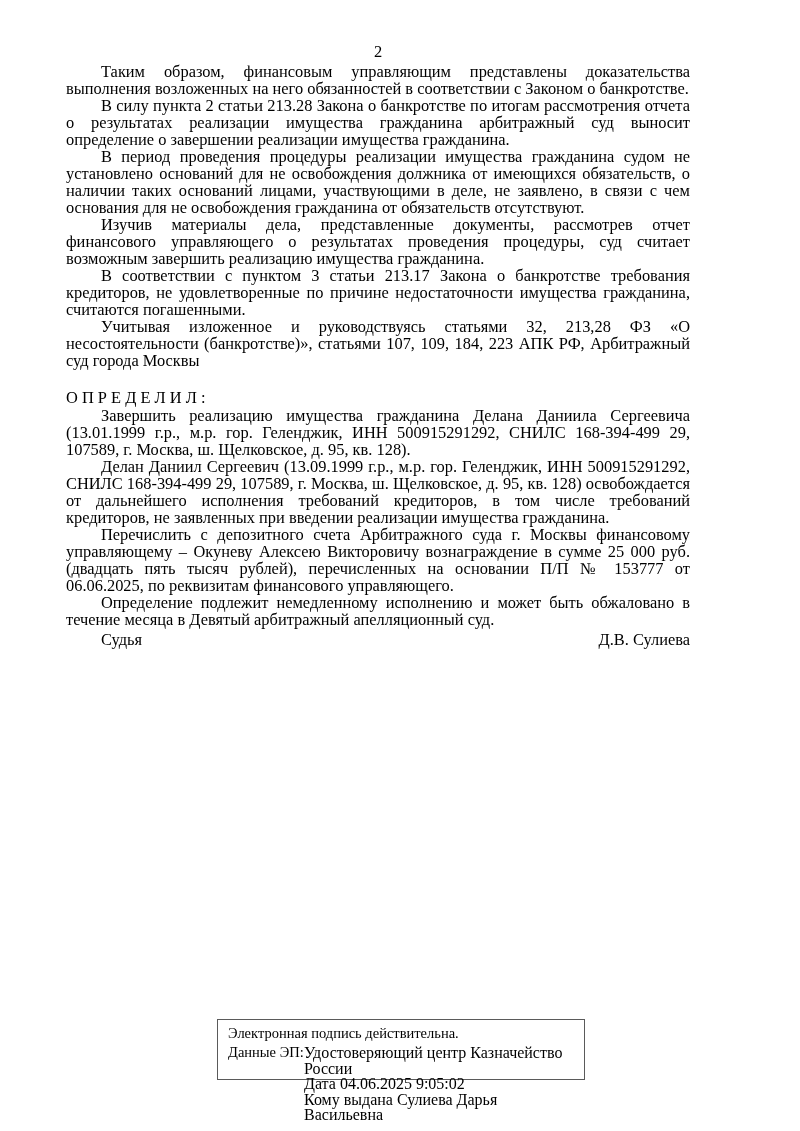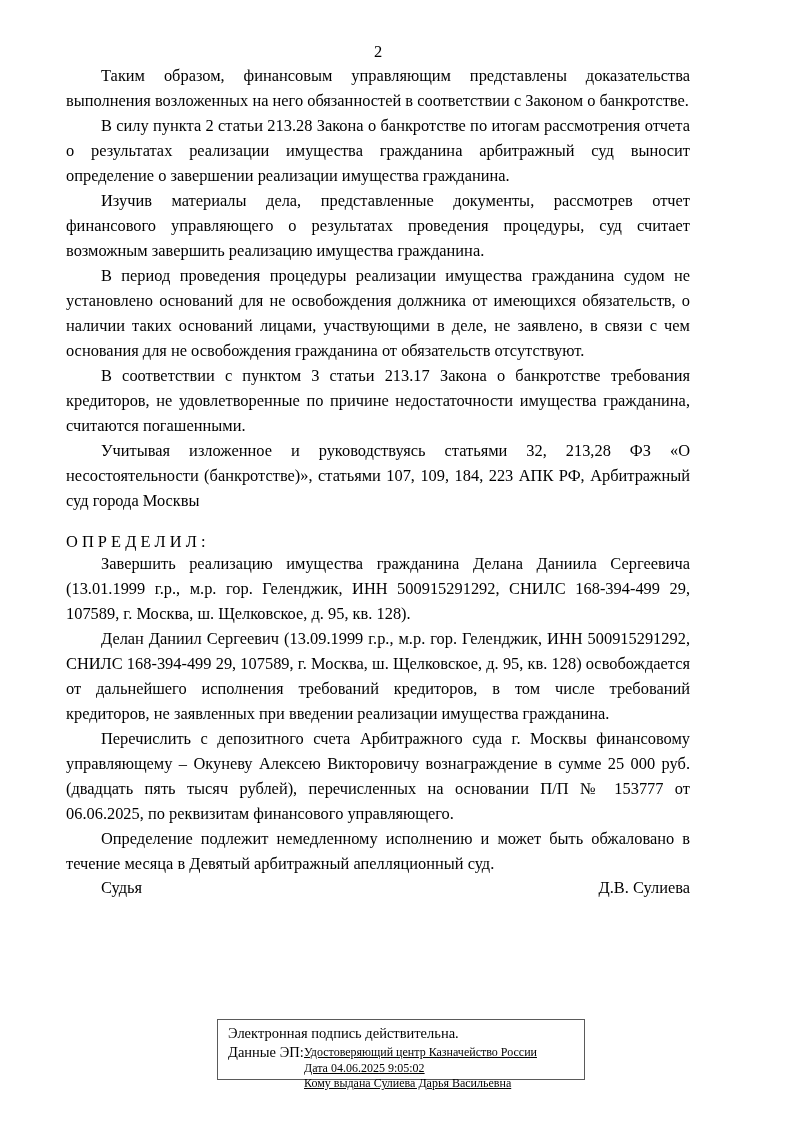--- a/index.html
+++ b/index.html
@@ -27,21 +27,21 @@
   }
   .content {
     position: absolute;
     top: 63px;
     left: 66px;
     width: 624px;
   }
   .para {
     margin: 0;
     font-size: 16.4px;
-    line-height: 25px;
+    line-height: 17px;
     text-align: justify;
     text-indent: 35px;
   }
   .ruling-heading {
     margin: 19px 0 0 0;
     font-size: 16.4px;
     line-height: 19px;
     white-space: pre;
   }
   .signature-row {
@@ -74,38 +74,37 @@
     margin-top: 2px;
     align-items: flex-start;
   }
   .stamp-label {
     font-size: 14.5px;
     line-height: 16px;
     width: 76px;
     flex: 0 0 76px;
   }
   .stamp-details {
-    font-size: 12px;
+    font-size: 16px;
     line-height: 15.5px;
     padding-top: 1px;
-    text-decoration: underline;
   }
 </style>
 </head>
 <body>
 
 <div class="page">
 
   <div class="page-number">2</div>
 
   <div class="content">
     <p class="para">Таким образом, финансовым управляющим представлены доказательства выполнения возложенных на него обязанностей в соответствии с Законом о банкротстве.</p>
     <p class="para">В силу пункта 2 статьи 213.28 Закона о банкротстве по итогам рассмотрения отчета о результатах реализации имущества гражданина арбитражный суд выносит определение о завершении реализации имущества гражданина.</p>
+    <p class="para">В период проведения процедуры реализации имущества гражданина судом не установлено оснований для не освобождения должника от имеющихся обязательств, о наличии таких оснований лицами, участвующими в деле, не заявлено, в связи с чем основания для не освобождения гражданина от обязательств отсутствуют.</p>
     <p class="para">Изучив материалы дела, представленные документы, рассмотрев отчет финансового управляющего о результатах проведения процедуры, суд считает возможным завершить реализацию имущества гражданина.</p>
-    <p class="para">В период проведения процедуры реализации имущества гражданина судом не установлено оснований для не освобождения должника от имеющихся обязательств, о наличии таких оснований лицами, участвующими в деле, не заявлено, в связи с чем основания для не освобождения гражданина от обязательств отсутствуют.</p>
     <p class="para">В соответствии с пунктом 3 статьи 213.17 Закона о банкротстве требования кредиторов, не удовлетворенные по причине недостаточности имущества гражданина, считаются погашенными.</p>
     <p class="para">Учитывая изложенное и руководствуясь статьями 32, 213,28 ФЗ «О несостоятельности (банкротстве)», статьями 107, 109, 184, 223 АПК РФ, Арбитражный суд города Москвы</p>
 
     <p class="ruling-heading">О П Р Е Д Е Л И Л :</p>
 
     <p class="para">Завершить реализацию имущества гражданина Делана Даниила Сергеевича (13.01.1999 г.р., м.р. гор. Геленджик, ИНН 500915291292, СНИЛС 168-394-499 29, 107589, г. Москва, ш. Щелковское, д. 95, кв. 128).</p>
     <p class="para">Делан Даниил Сергеевич (13.09.1999 г.р., м.р. гор. Геленджик, ИНН 500915291292, СНИЛС 168-394-499 29, 107589, г. Москва, ш. Щелковское, д. 95, кв. 128) освобождается от дальнейшего исполнения требований кредиторов, в том числе требований кредиторов, не заявленных при введении реализации имущества гражданина.</p>
     <p class="para">Перечислить с депозитного счета Арбитражного суда г. Москвы финансовому управляющему – Окуневу Алексею Викторовичу вознаграждение в сумме 25 000 руб. (двадцать пять тысяч рублей), перечисленных на основании П/П № 153777 от 06.06.2025, по реквизитам финансового управляющего.</p>
     <p class="para">Определение подлежит немедленному исполнению и может быть обжаловано в течение месяца в Девятый арбитражный апелляционный суд.</p>
 

